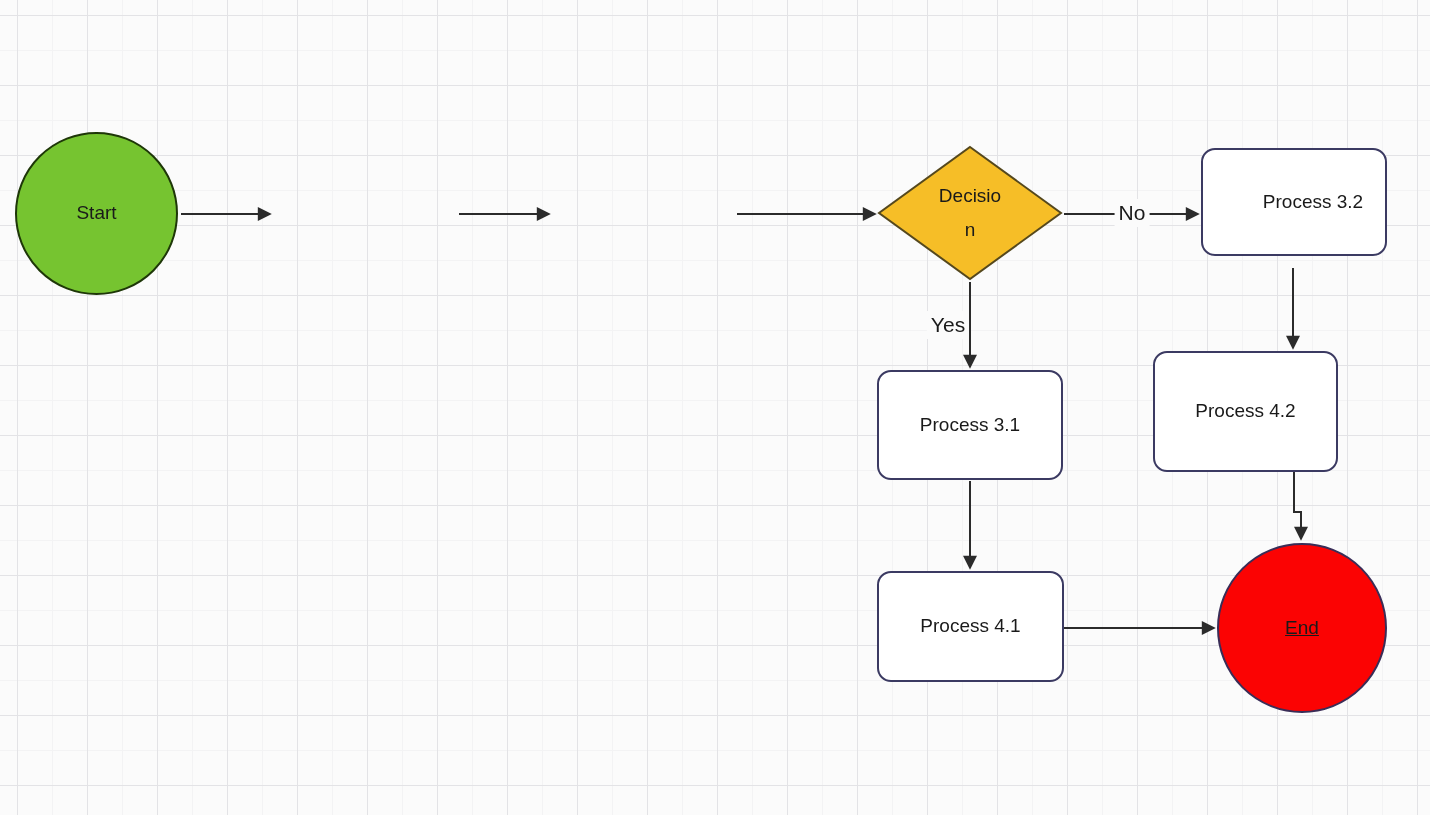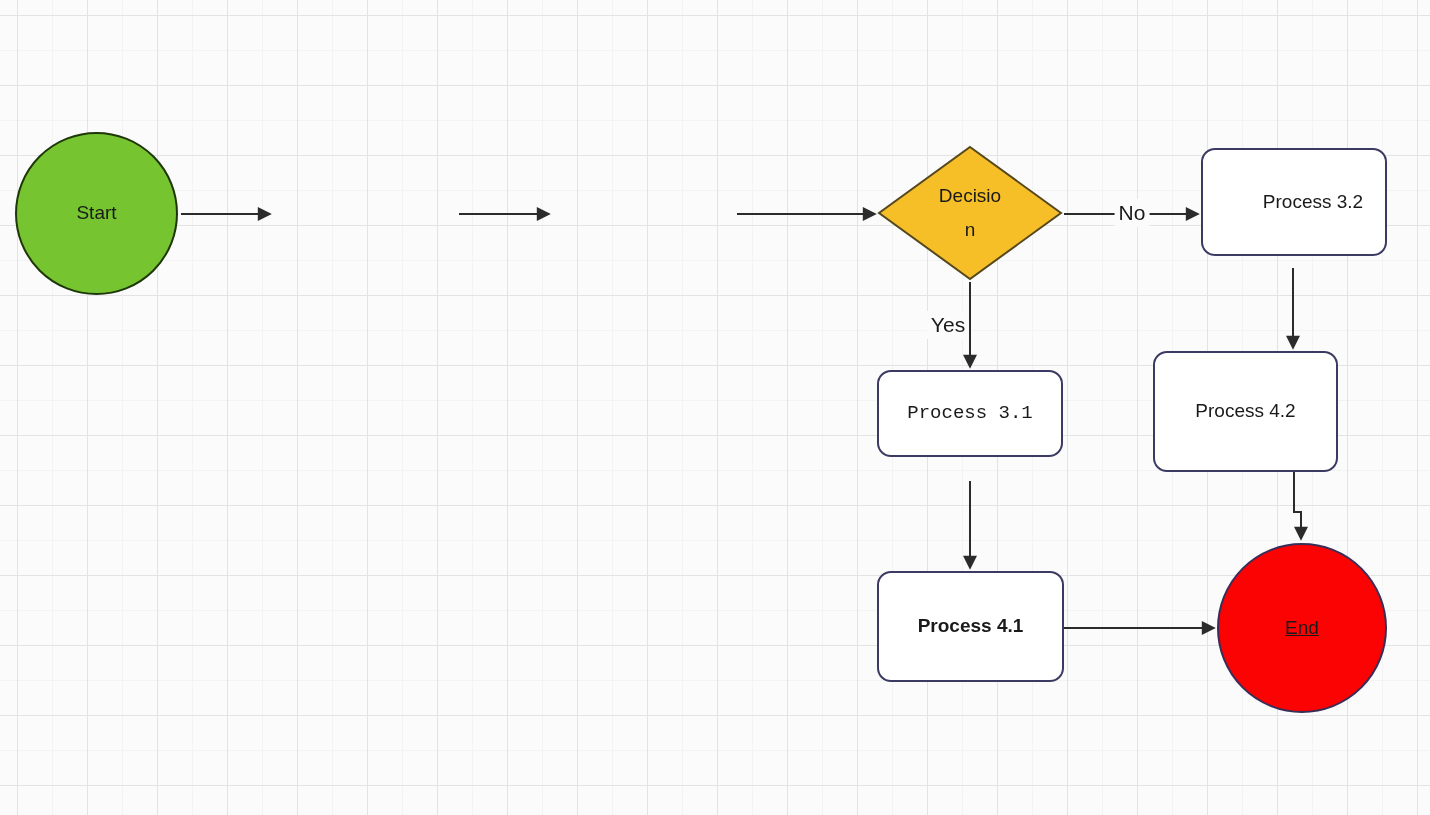--- a/index.html
+++ b/index.html
@@ -124,29 +124,29 @@
     <div class="diamond-label">
       <div>Decisio</div>
       <div>n</div>
     </div>
   </div>
 
   <div class="node rect" style="left: 1201px; top: 148px; width: 186px; height: 108px; background: rgb(255, 255, 255); border-color: rgb(59, 58, 98); padding-left: 38px;">
     <span class="node-label">Process 3.2</span>
   </div>
 
-  <div class="node rect" style="left: 877px; top: 370px; width: 186px; height: 87px; background: rgb(255, 255, 255); border-color: rgb(59, 58, 98); font-family: Liberation Mono, monospace;">
+  <div class="node rect" style="left: 877px; top: 370px; width: 186px; height: 110px; background: rgb(255, 255, 255); border-color: rgb(59, 58, 98);">
     <span class="node-label">Process 3.1</span>
   </div>
 
   <div class="node rect" style="left: 1153px; top: 351px; width: 185px; height: 121px; background: rgb(255, 255, 255); border-color: rgb(59, 58, 98);">
     <span class="node-label">Process 4.2</span>
   </div>
 
-  <div class="node rect" style="left: 877px; top: 571px; width: 187px; height: 111px; background: rgb(255, 255, 255); border-color: rgb(59, 58, 98); font-weight: bold;">
+  <div class="node rect" style="left: 877px; top: 571px; width: 187px; height: 111px; background: rgb(255, 255, 255); border-color: rgb(59, 58, 98);">
     <span class="node-label">Process 4.1</span>
   </div>
 
   <div class="node circle" style="left: 1217px; top: 543px; width: 170px; height: 170px; background: rgb(251, 3, 3); border-color: rgb(58, 45, 87); text-decoration: underline;">
     <span class="node-label">End</span>
   </div>
 
 </div>
 
 </body></html>

